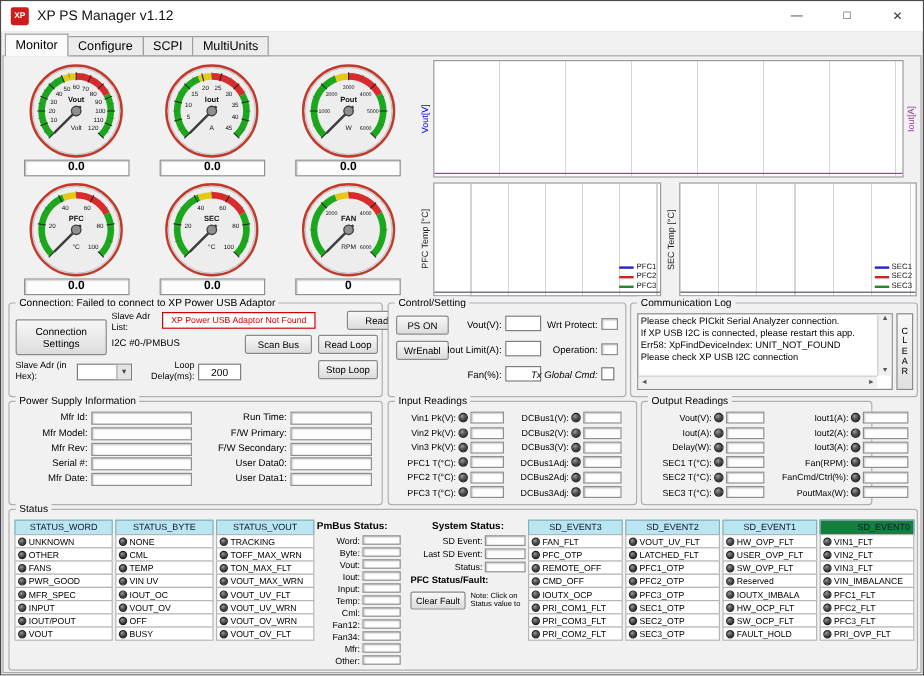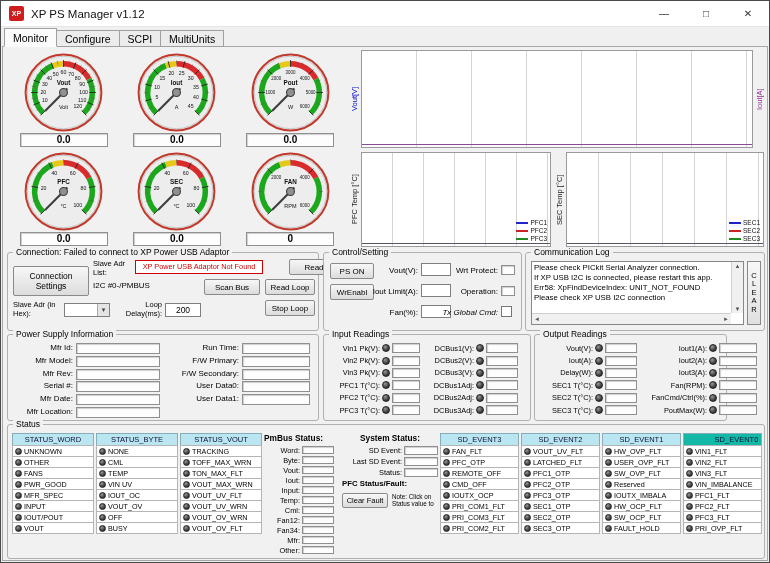--- a/index.html
+++ b/index.html
@@ -519,24 +519,20 @@
         <div class="psu-row">
           <span class="flabel">Serial #:</span>
           <span class="fval val"></span>
         </div>
 
         <div class="psu-row">
           <span class="flabel">Mfr Date:</span>
           <span class="fval val"></span>
         </div>
 
-        <div class="psu-row">
-          <span class="flabel">Mfr Location:</span>
-          <span class="fval val"></span>
-        </div>
       </div>
     <div class="col-wrap psu-right">
 
         <div class="psu-row">
           <span class="flabel">Run Time:</span>
           <span class="fval val"></span>
         </div>
 
         <div class="psu-row">
           <span class="flabel">F/W Primary:</span>
@@ -1086,21 +1082,21 @@
                 </div>
 
                 <div class="st-item">
                   <span class="led"></span>
                   <span>FAULT_HOLD</span>
                 </div>
               </div>
           </div>
 
           <div class="st-col">
-            <div class="st-header" style="background: #14b8a6; padding-left: 28px;">SD_EVENT0</div>
+            <div class="st-header" style="background: #15803d; padding-left: 28px;">SD_EVENT0</div>
             <div>
 
                 <div class="st-item">
                   <span class="led"></span>
                   <span>VIN1_FLT</span>
                 </div>
 
                 <div class="st-item">
                   <span class="led"></span>
                   <span>VIN2_FLT</span>

